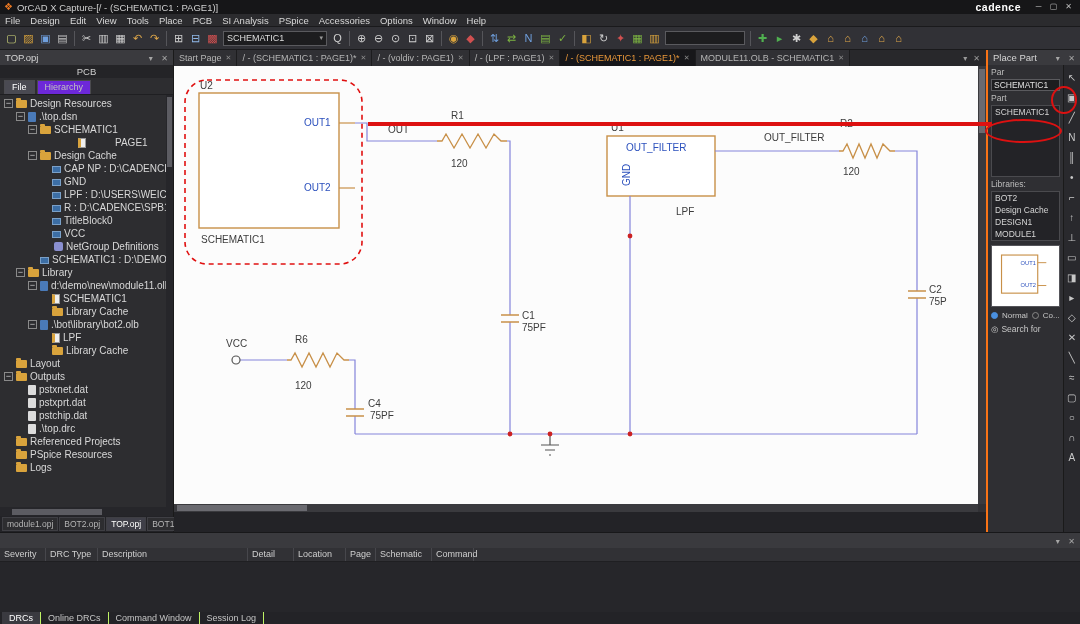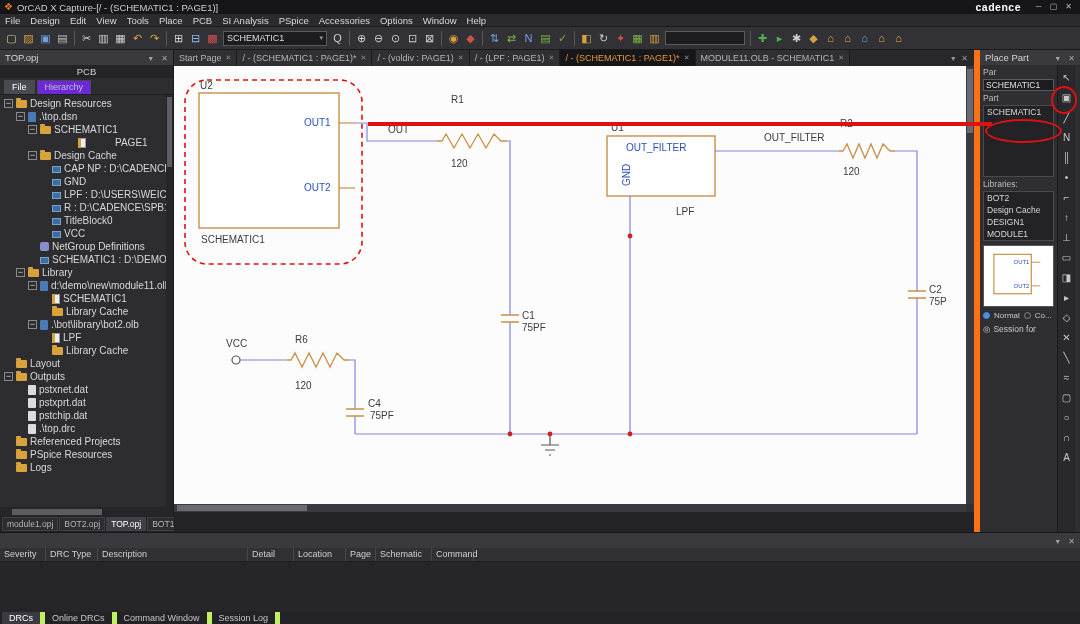--- a/index.html
+++ b/index.html
@@ -90,21 +90,21 @@
   .sch-label.pin { color:#2b50bd; }
   .sch-label.rot { transform:rotate(-90deg); transform-origin:0 0; }
   .cv-vscroll { position:absolute; right:0; top:0; bottom:8px; width:8px; background:#3a3a3e; }
   .cv-vscroll .thumb { position:absolute; left:1px; top:3px; width:6px; height:64px; background:#6a6a70; }
   .cv-hscroll { position:absolute; left:0; right:8px; bottom:0; height:8px; background:#3a3a3e; }
   .cv-hscroll .thumb { position:absolute; top:1px; left:3px; width:130px; height:6px; background:#6a6a70; }
   .cv-corner { position:absolute; right:0; bottom:0; width:8px; height:8px; background:#313135; }
   .center-bottom { height:20px; background:#232327; flex:none; }
 
   
-  .right-dock { width:106px; flex:none; background:#2f2f33; border-left:6px solid #f97316;
+  .right-dock { width:94px; flex:none; background:#2f2f33; border-left:2px solid #f97316;
     display:flex; flex-direction:column; }
   .right-body { flex:1; display:flex; min-height:0; }
   .pp-content { width:77px; padding:2px 3px; font-size:9px; color:#c8c8c8;
     display:flex; flex-direction:column; gap:2px; }
   .pp-label { font-size:8.5px; color:#bdbdbd; flex:none; }
   .pp-input { height:12px; background:#1d1d1f; border:1px solid #5a5a5e; color:#e0e0e0;
     font-size:8.5px; padding:0 2px; display:flex; align-items:center; flex:none; }
   .pp-list { background:#232327; border:1px solid #4a4a4e; overflow:hidden; flex:none; }
   #part-list { height:72px; }
   #lib-list { height:50px; }
@@ -123,21 +123,21 @@
   .drc-panel { height:80px; display:flex; flex-direction:column; border-top:1px solid #18181a; }
   .drc-header { height:15px; background:#3a3a3e; display:flex; align-items:center;
     padding:0 5px; font-size:9.5px; color:#d5d5d5; flex:none; }
   .drc-cols { height:14px; display:flex; background:#313135; border-bottom:1px solid #1f1f22; flex:none; }
   .drc-col { font-size:9px; color:#cfcfcf; padding:1px 4px; border-right:1px solid #47474c; flex:none; }
   .drc-body { flex:1; background:#26262a; }
 
   
   .status-bar { height:12px; background:#232327; display:flex; align-items:center; padding-left:2px; }
   .status-tab { font-size:9px; color:#c5c5c5; padding:0 7px; line-height:12px;
-    border-right:5px solid #bef264; }
+    border-right:1px solid #bef264; }
   .status-tab.active { background:#3a3a40; color:#ffffff; }
 
   
   .ann { position:absolute; z-index:40; pointer-events:none; }
   #ann-line { left:368px; top:122px; width:624px; height:4px; background:#dd1111; }
   #ann-circ-strip { left:1051px; top:86px; width:26px; height:28px;
     border:2.5px solid #dd1111; border-radius:50%; }
   #ann-circ-part { left:985px; top:119px; width:77px; height:24px;
     border:2.5px solid #dd1111; border-radius:50%; }
 </style>
@@ -291,21 +291,21 @@
         <div class="tree-row" style="padding-left: 40px;">
           <span class="tree-expand blank"></span>
           <span class="ti ti-part"></span>
           <span class="tree-label">TitleBlock0</span>
         </div>
         <div class="tree-row" style="padding-left: 40px;">
           <span class="tree-expand blank"></span>
           <span class="ti ti-part"></span>
           <span class="tree-label">VCC</span>
         </div>
-        <div class="tree-row" style="padding-left: 28px;">
+        <div class="tree-row" style="padding-left: 28px; margin-left: 14px;">
           <span class="tree-expand blank"></span>
           <span class="ti ti-netgroup"></span>
           <span class="tree-label">NetGroup Definitions</span>
         </div>
         <div class="tree-row" style="padding-left: 28px;">
           <span class="tree-expand blank"></span>
           <span class="ti ti-part"></span>
           <span class="tree-label">SCHEMATIC1 : D:\DEMO</span>
         </div>
         <div class="tree-row" style="padding-left: 16px;">
@@ -473,21 +473,21 @@
           <circle cx="456" cy="368" r="2.4"></circle>
           <circle cx="456" cy="170" r="2.4"></circle>
         </g>
       </svg>
       <div id="sch-labels">
           <span class="sch-label ref" style="left: 26px; top: 14px;">U2</span>
           <span class="sch-label pin" style="left: 130px; top: 51px;">OUT1</span>
           <span class="sch-label pin" style="left: 130px; top: 116px;">OUT2</span>
           <span class="sch-label ref" style="left: 27px; top: 168px;">SCHEMATIC1</span>
           <span class="sch-label net" style="left: 214px; top: 58px;">OUT</span>
-          <span class="sch-label ref" style="left: 277px; top: 28px;">R1</span>
+          <span class="sch-label ref" style="left: 277px; top: 44px;">R1</span>
           <span class="sch-label val" style="left: 277px; top: 92px;">120</span>
           <span class="sch-label ref" style="left: 437px; top: 56px;">U1</span>
           <span class="sch-label pin" style="left: 452px; top: 76px;">OUT_FILTER</span>
           <span class="sch-label pin rot" style="left: 447px; top: 120px;">GND</span>
           <span class="sch-label ref" style="left: 502px; top: 140px;">LPF</span>
           <span class="sch-label net" style="left: 590px; top: 66px;">OUT_FILTER</span>
           <span class="sch-label ref" style="left: 666px; top: 52px;">R2</span>
           <span class="sch-label val" style="left: 669px; top: 100px;">120</span>
           <span class="sch-label ref" style="left: 755px; top: 218px;">C2</span>
           <span class="sch-label val" style="left: 755px; top: 230px;">75P</span>
@@ -546,21 +546,21 @@
           </svg>
         </div>
         <div class="pp-radios">
           <span class="radio on"></span>
           <span>Normal</span>
           <span class="radio"></span>
           <span>Co...</span>
         </div>
         <div class="pp-search">
           <span>◎</span>
-          <span>Session for</span>
+          <span>Search for</span>
         </div>
       </div>
       <div class="right-strip" id="right-strip">
           <div class="strip-icon">↖</div>
           <div class="strip-icon">▣</div>
           <div class="strip-icon">╱</div>
           <div class="strip-icon">N</div>
           <div class="strip-icon">║</div>
           <div class="strip-icon">•</div>
           <div class="strip-icon">⌐</div>

